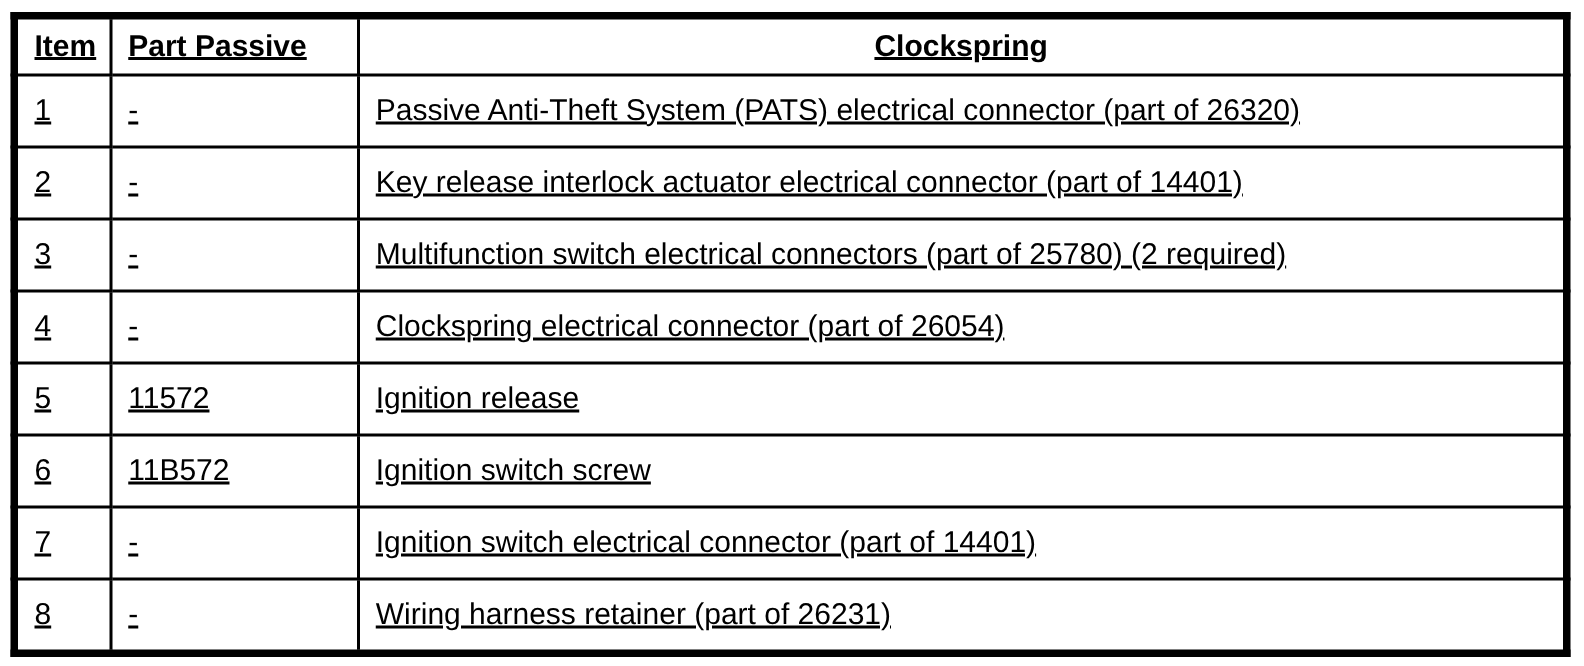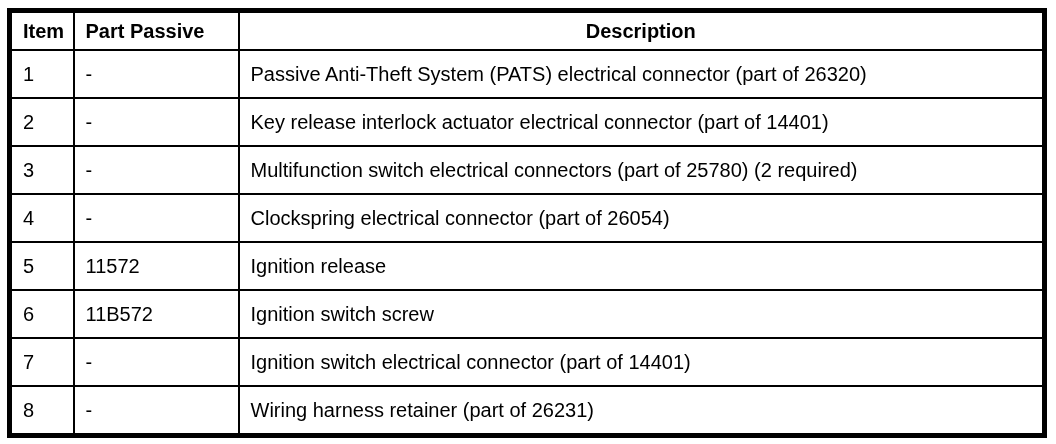--- a/index.html
+++ b/index.html
@@ -25,20 +25,21 @@
   table.parts td {
     border: 2px solid #000000;
     vertical-align: middle;
     font-size: 20px;
     line-height: 1;
     padding: 0 0 0 11px;
     white-space: nowrap;
     overflow: hidden;
     text-align: left;
     background: #ffffff;
+    text-decoration: underline;
   }
   table.parts th {
     font-weight: bold;
     height: 36px;
   }
   table.parts td {
     font-weight: normal;
     height: 46px;
   }
   table.parts th.center {
@@ -56,21 +57,21 @@
   <table class="parts">
     <colgroup>
       <col class="c-item">
       <col class="c-part">
       <col class="c-desc">
     </colgroup>
     <thead>
       <tr>
         <th>Item</th>
         <th>Part Passive</th>
-        <th class="center">Description</th>
+        <th class="center">Clockspring</th>
       </tr>
     </thead>
     <tbody>
       <tr>
         <td>1</td>
         <td>-</td>
         <td>Passive Anti-Theft System (PATS) electrical connector (part of 26320)</td>
       </tr>
       <tr>
         <td>2</td>

